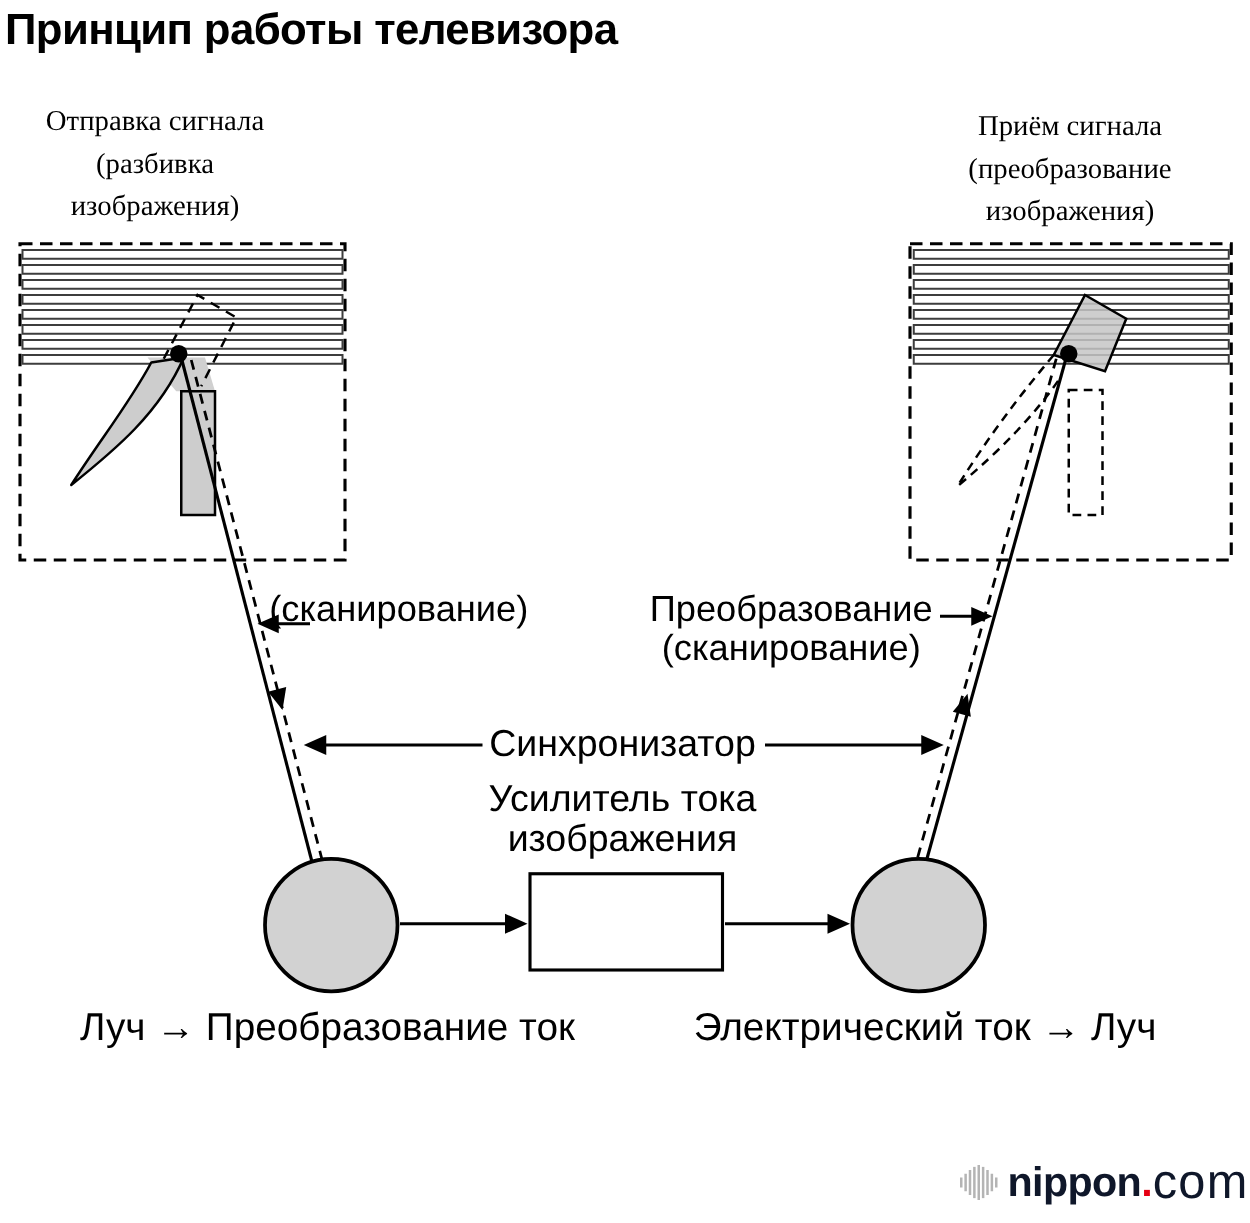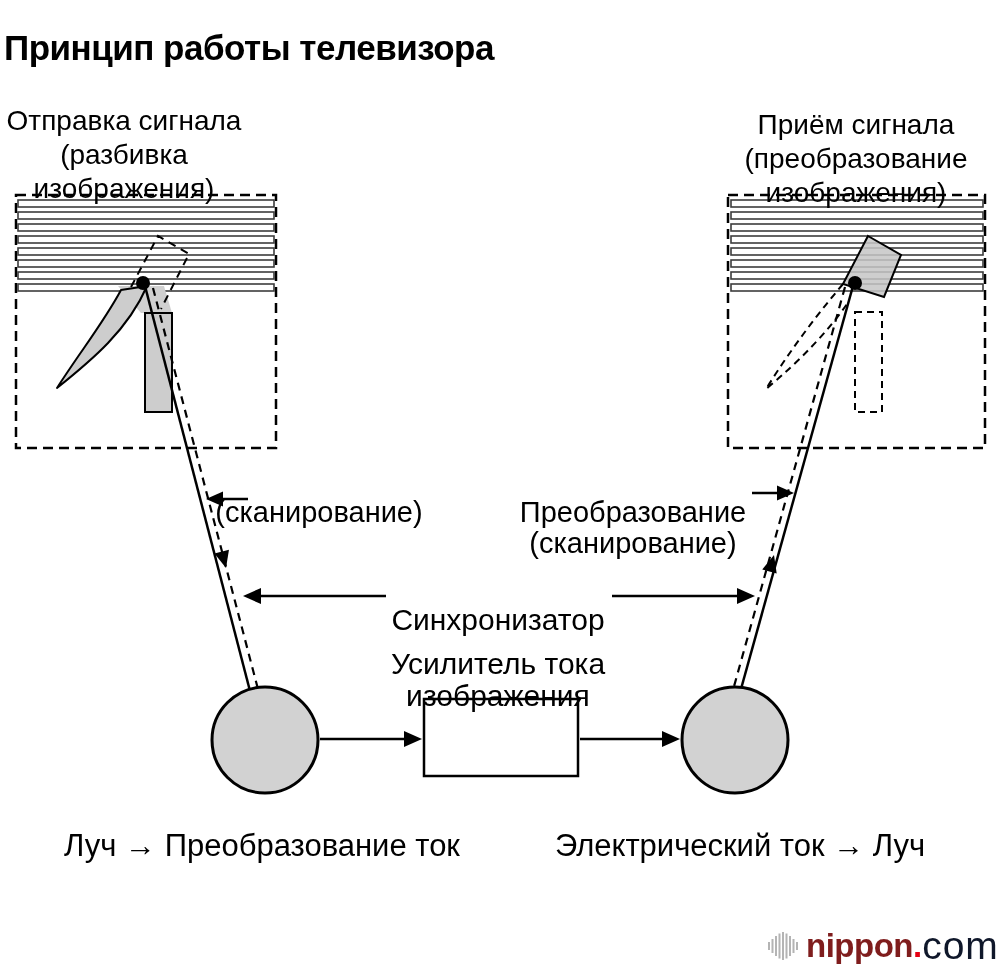--- a/index.html
+++ b/index.html
@@ -2,38 +2,38 @@
 <html><head>
 <meta charset="utf-8">
 <style>
   html,body{margin:0;padding:0;background:#fff;}
   #stage{
     position:relative;width:1000px;height:978px;background:#ffffff;
     font-family:"Liberation Sans","DejaVu Sans",sans-serif;color:#000;
     overflow:hidden;
   }
   #diagram-svg{position:absolute;left:0;top:0;}
-  .txt{position:absolute;white-space:nowrap;margin-top:24px;}
+  .txt{position:absolute;white-space:nowrap;}
   .center{transform:translateX(-50%);text-align:center;}
   #page-title{left:4px;top:4px;font-size:35px;font-weight:700;letter-spacing:-0.5px;}
-  .header-block{font-size:28px;line-height:34px;}
+  .header-block{font-size:23px;line-height:34px;font-family:Liberation Serif, serif;}
   #left-header{left:124px;top:80px;}
   #right-header{left:856px;top:84px;}
   .mid-label{font-size:29px;line-height:31px;}
   #split-label{left:319px;top:473px;}
   #convert-label{left:633px;top:473px;}
   #sync-label{left:498px;top:579px;font-size:30px;}
   #amp-label{left:498px;top:624px;font-size:30px;line-height:32px;}
   .caption{font-size:31px;}
   #left-caption{left:262px;top:804px;}
   #right-caption{left:740px;top:804px;}
   #attribution{left:4px;top:880px;font-size:22px;line-height:29px;white-space:nowrap;}
   #logo{position:absolute;left:768px;top:927px;display:flex;align-items:center;height:38px;}
   #logo .bars{margin-right:6px;}
-  #logo .brand{font-size:33px;font-weight:700;color:#7f1d1d;letter-spacing:-0.5px;}
+  #logo .brand{font-size:33px;font-weight:700;color:#0f172a;letter-spacing:-0.5px;}
   #logo .reddot{font-size:33px;font-weight:700;color:#e60013;}
   #logo .tld{font-size:39px;font-weight:400;color:#0f172a;letter-spacing:1px;}
 </style>
 </head>
 <body>
 
 <div id="stage">
 
   <svg id="diagram-svg" width="1000" height="978" viewBox="0 0 1000 978">
 

